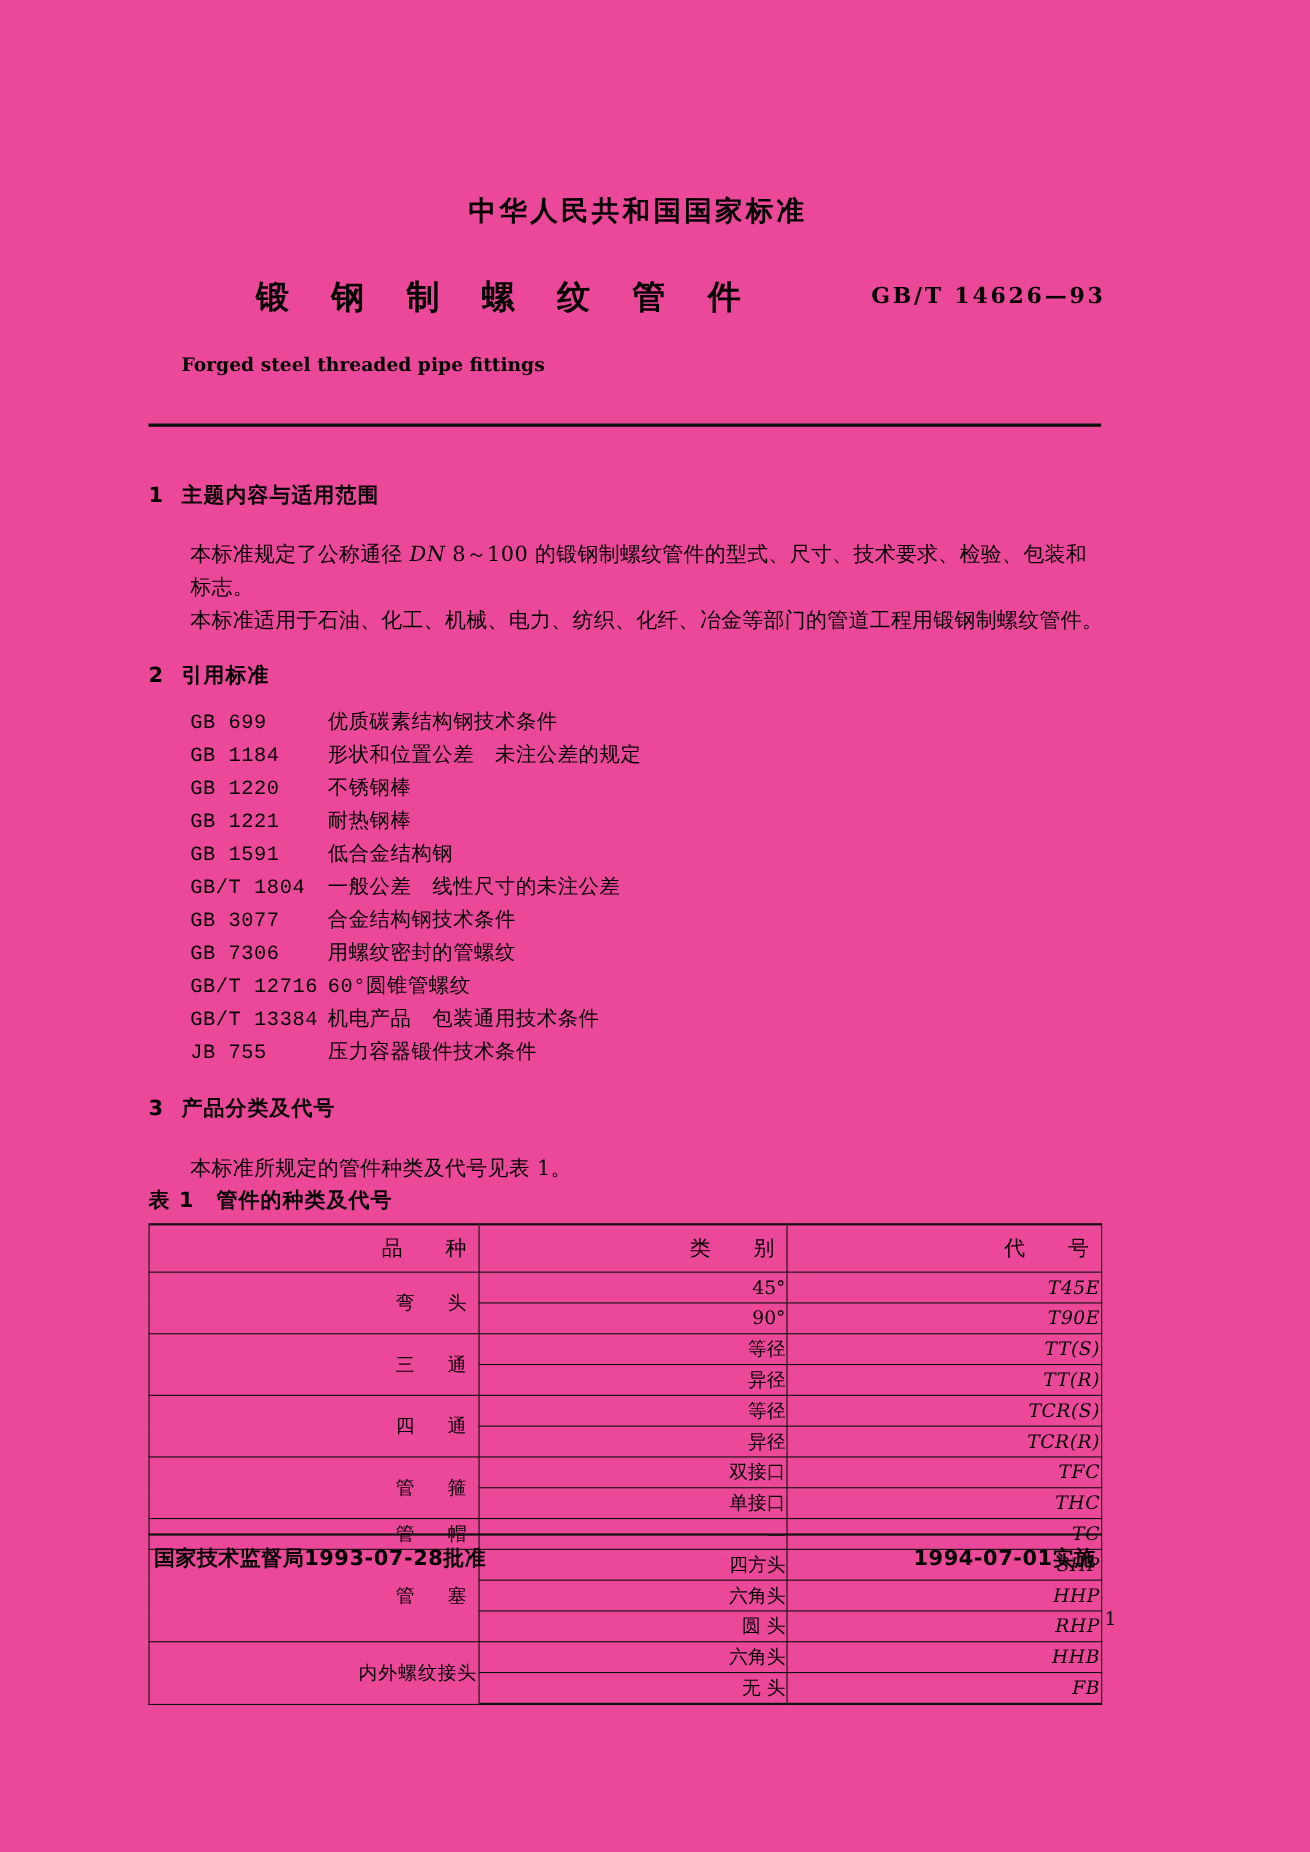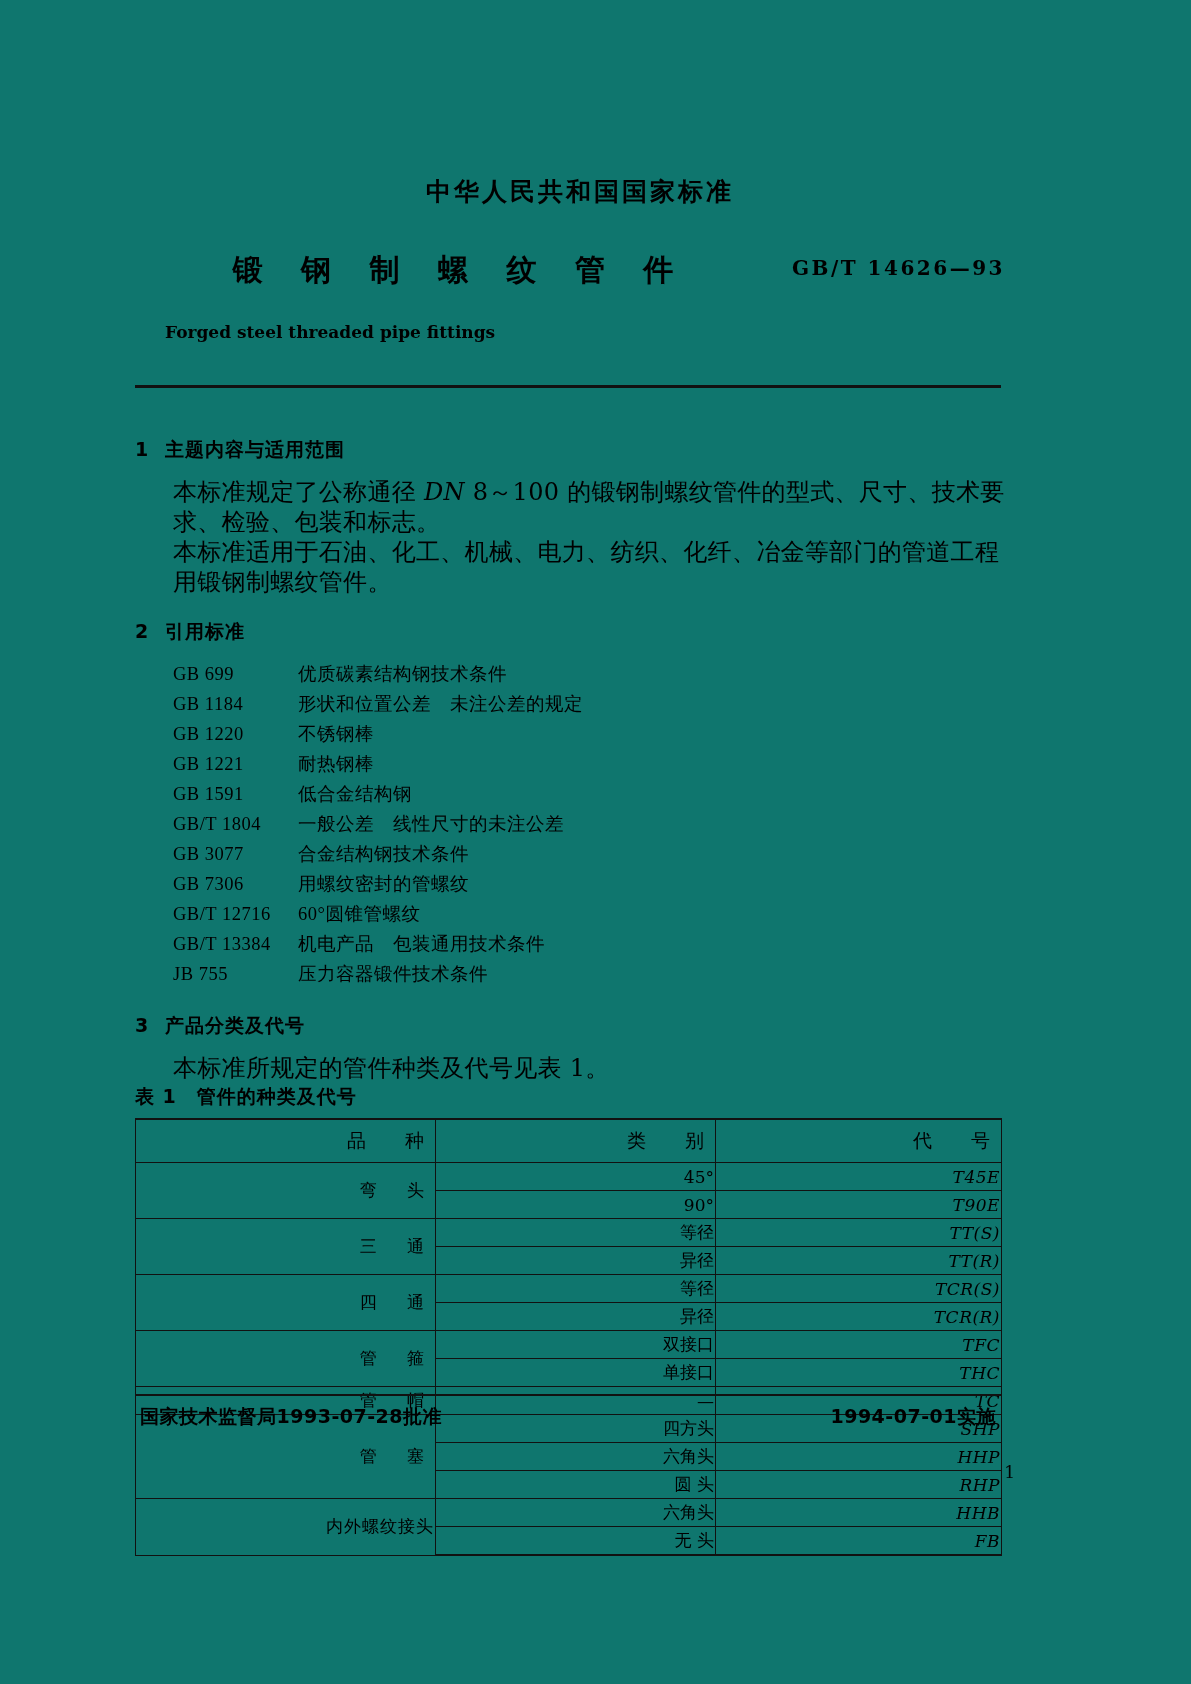--- a/index.html
+++ b/index.html
@@ -9,21 +9,21 @@
   }
   body {
     font-family: "DejaVu Sans", "Liberation Sans", sans-serif;
     color: #0a0a0a;
   }
   .page {
     position: relative;
     width: 1191px;
     height: 1684px;
     margin: 0 auto;
-    background: #0f766e;
+    background: #ec4899;
     overflow: hidden;
   }
   .sheet {
     position: absolute;
     left: 135px;
     top: 0;
     width: 870px;
     height: 100%;
   }
 
@@ -108,41 +108,41 @@
   }
   .clause-title {
     font-family: "DejaVu Sans", "Liberation Sans", sans-serif;
     font-size: 19px;
     font-weight: bold;
     letter-spacing: 1px;
     color: #000;
   }
   .para {
     margin-left: 38px;
-    margin-top: 14px;
-    font-family: "DejaVu Serif", "Liberation Serif", serif;
-    font-size: 24px;
+    margin-top: 26px;
+    font-family: "DejaVu Serif", "Liberation Serif", serif;
+    font-size: 19px;
     line-height: 30px;
     color: #000;
     letter-spacing: 0.3px;
   }
   .para .it {
     font-style: italic;
     font-family: "DejaVu Serif", "Liberation Serif", serif;
   }
 
   .ref-list {
     margin-left: 38px;
     margin-top: 16px;
   }
   .ref-item {
     display: flex;
     align-items: baseline;
     height: 30px;
-    font-family: Liberation Serif, serif;
+    font-family: Liberation Mono, monospace;
     font-size: 18.5px;
     color: #000;
   }
   .ref-code {
     flex: 0 0 125px;
     width: 125px;
     white-space: nowrap;
     letter-spacing: 0.5px;
   }
   .ref-name {

